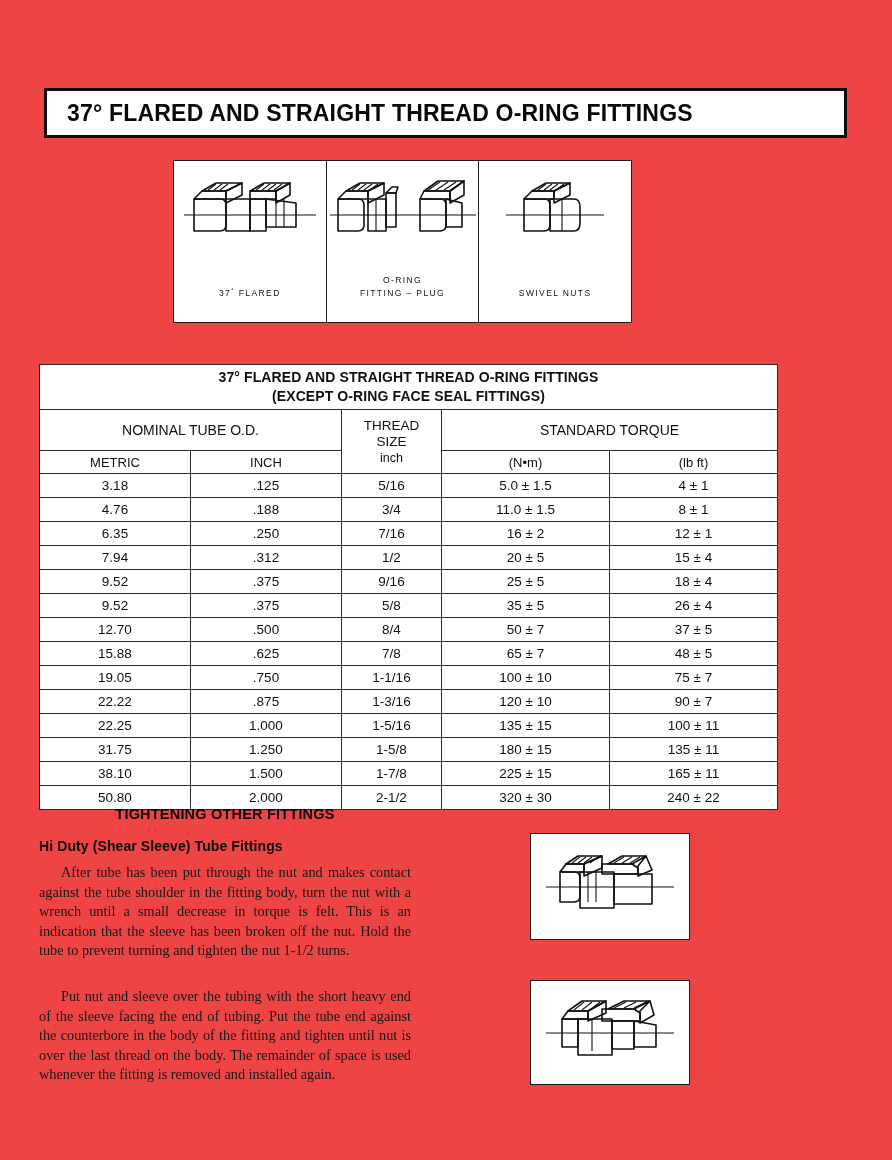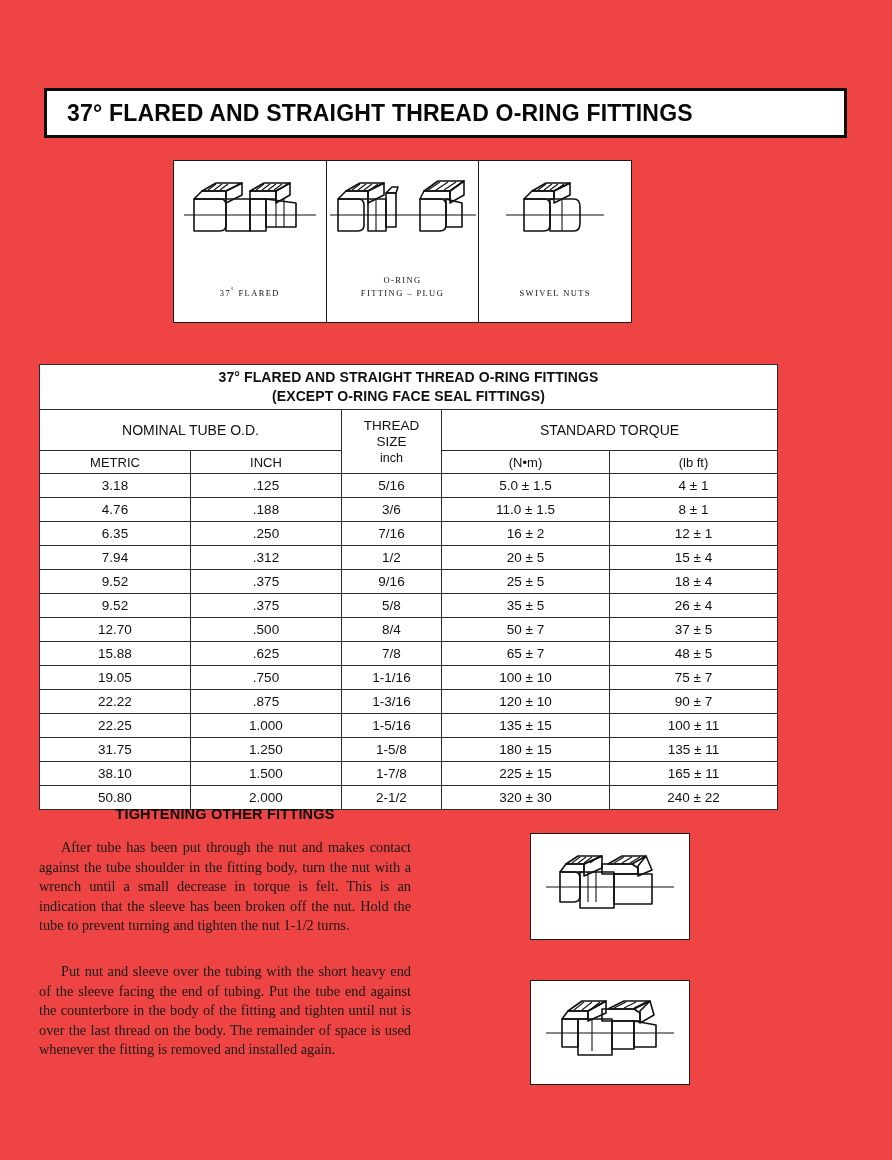--- a/index.html
+++ b/index.html
@@ -59,21 +59,20 @@
   }
   .diagram-cell {
     flex: 1 1 0;
     position: relative;
     border-right: 1.5px solid #1a1a1a;
     box-sizing: border-box;
     display: flex;
     flex-direction: column;
     align-items: center;
     justify-content: flex-start;
-    font-family: Liberation Serif, serif;
   }
   .diagram-cell:last-child { border-right: none; }
   .diagram-cell .art {
     margin-top: 8px;
     height: 92px;
     display: flex;
     align-items: center;
     justify-content: center;
   }
   .diagram-cell .caption {
@@ -328,21 +327,21 @@
         <tr>
           <td>3.18</td>
           <td>.125</td>
           <td>5/16</td>
           <td>5.0 ± 1.5</td>
           <td>4 ± 1</td>
         </tr>
         <tr>
           <td>4.76</td>
           <td>.188</td>
-          <td>3/6</td>
+          <td>3/4</td>
           <td>11.0 ± 1.5</td>
           <td>8 ± 1</td>
         </tr>
         <tr>
           <td>6.35</td>
           <td>.250</td>
           <td>7/16</td>
           <td>16 ± 2</td>
           <td>12 ± 1</td>
         </tr>
@@ -422,20 +421,21 @@
           <td>2-1/2</td>
           <td>320 ± 30</td>
           <td>240 ± 22</td>
         </tr>
       </tbody>
   </table>
 
   <div class="section-wrap">
     <h2 class="sec-title">TIGHTENING OTHER FITTINGS</h2>
 
+    <h3 class="sub-title">Hi Duty (Shear Sleeve) Tube Fittings</h3>
     <p class="body-text">After tube has been put through the nut and makes contact against the tube shoulder in the fitting body, turn the nut with a wrench until a small decrease in torque is felt. This is an indication that the sleeve has been broken off the nut. Hold the tube to prevent turning and tighten the nut 1-1/2 turns.</p>
 
     <p class="body-text last">Put nut and sleeve over the tubing with the short heavy end of the sleeve facing the end of tubing. Put the tube end against the counterbore in the body of the fitting and tighten until nut is over the last thread on the body. The remainder of space is used whenever the fitting is removed and installed again.</p>
   </div>
 
   <div class="fig-box" id="fig-hi-duty">
     <svg width="140" height="86" viewBox="0 0 140 86">
       <line class="center-line" x1="6" y1="43" x2="134" y2="43"></line>
       <path class="ln" d="M20 28 L20 58 L34 58 Q40 58 40 52 L40 34 Q40 28 34 28 Z"></path>
       <path class="ln" d="M26 20 L44 20 L44 28 L20 28 Z"></path>

